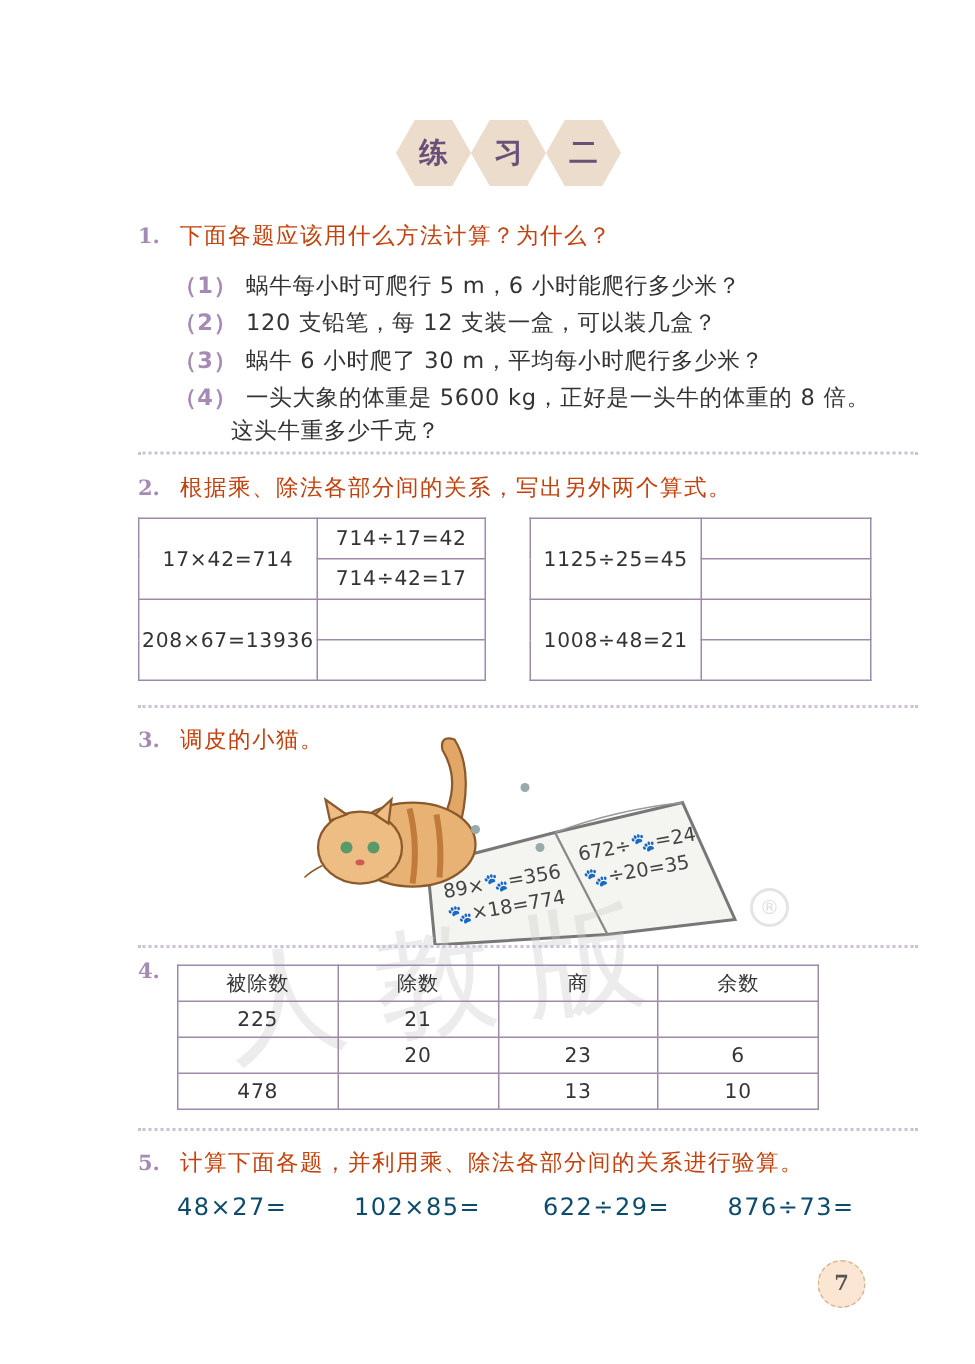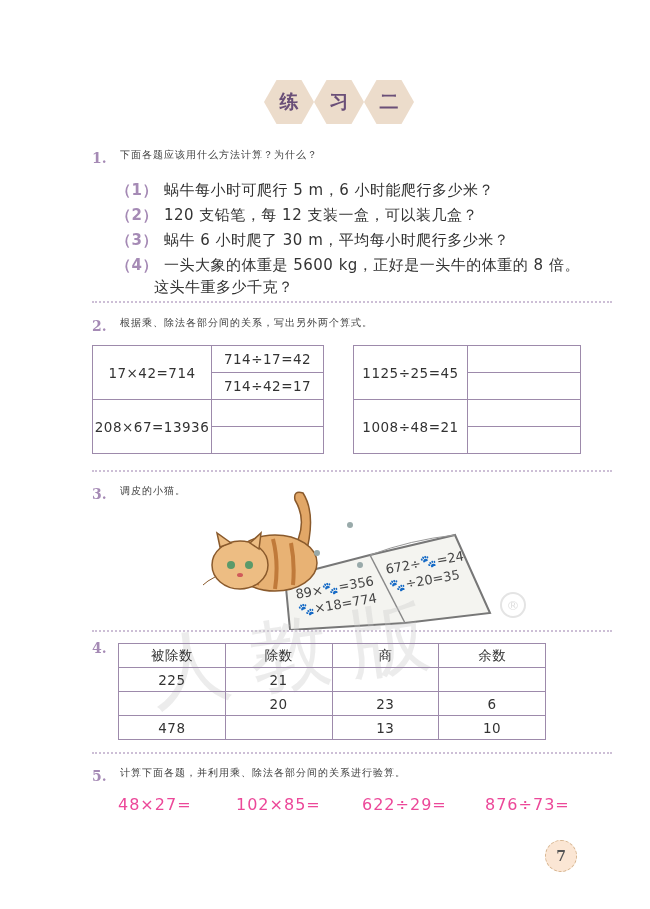--- a/index.html
+++ b/index.html
@@ -10,33 +10,33 @@
   .abs { position: absolute; }
   
   .hex {
     position: absolute; top: 80px; width: 50px; height: 44px;
     background: #ecdccb;
     clip-path: polygon(25% 0, 75% 0, 100% 50%, 75% 100%, 25% 100%, 0 50%);
     display: flex; align-items: center; justify-content: center;
     color: #6a4f78; font-size: 19px; font-weight: bold;
   }
   .qnum { position: absolute; color: #a58ab5; font-size: 14px; font-weight: bold; font-family: "DejaVu Serif", serif; }
-  .qtext { position: absolute; font-size: 10px; color: #404040; letter-spacing: 1px; white-space: nowrap; }
+  .qtext { position: absolute; font-size: 15px; color: #c2410c; letter-spacing: 1px; white-space: nowrap; }
   .sub { position: absolute; font-size: 15px; color: #333; white-space: nowrap; letter-spacing: 0.5px; }
   .subnum { color: #a58ab5; font-weight: bold; margin-right: 6px; }
   .dots {
     position: absolute; left: 92px; width: 520px; height: 0;
     border-top: 2px dotted #cdbfd6;
   }
   table.grid { position: absolute; border-collapse: collapse; }
   table.grid td {
     border: 1.5px solid #9d8aab; font-size: 13.5px; text-align: center; color: #333;
     font-family: "DejaVu Sans", sans-serif; padding: 0; letter-spacing: 0.5px;
   }
-  .calc { position: absolute; top: 795px; font-size: 16px; color: #ec4899; letter-spacing: 1px; }
+  .calc { position: absolute; top: 795px; font-size: 16px; color: #0c4a6e; letter-spacing: 1px; }
   .page-badge {
     position: absolute; left: 545px; top: 840px; width: 30px; height: 30px; border-radius: 50%;
     background: #fbe6d4; border: 1.5px dashed #d7b58f;
     display: flex; align-items: center; justify-content: center; font-weight: bold; color: #555; font-size: 14px;
     font-family: "DejaVu Serif", serif;
   }
   .watermark {
     position: absolute; left: 150px; top: 600px; font-size: 80px; color: rgba(200,200,200,0.35);
     transform: rotate(-8deg); font-family: "DejaVu Serif", serif; letter-spacing: 20px; pointer-events: none;
   }

